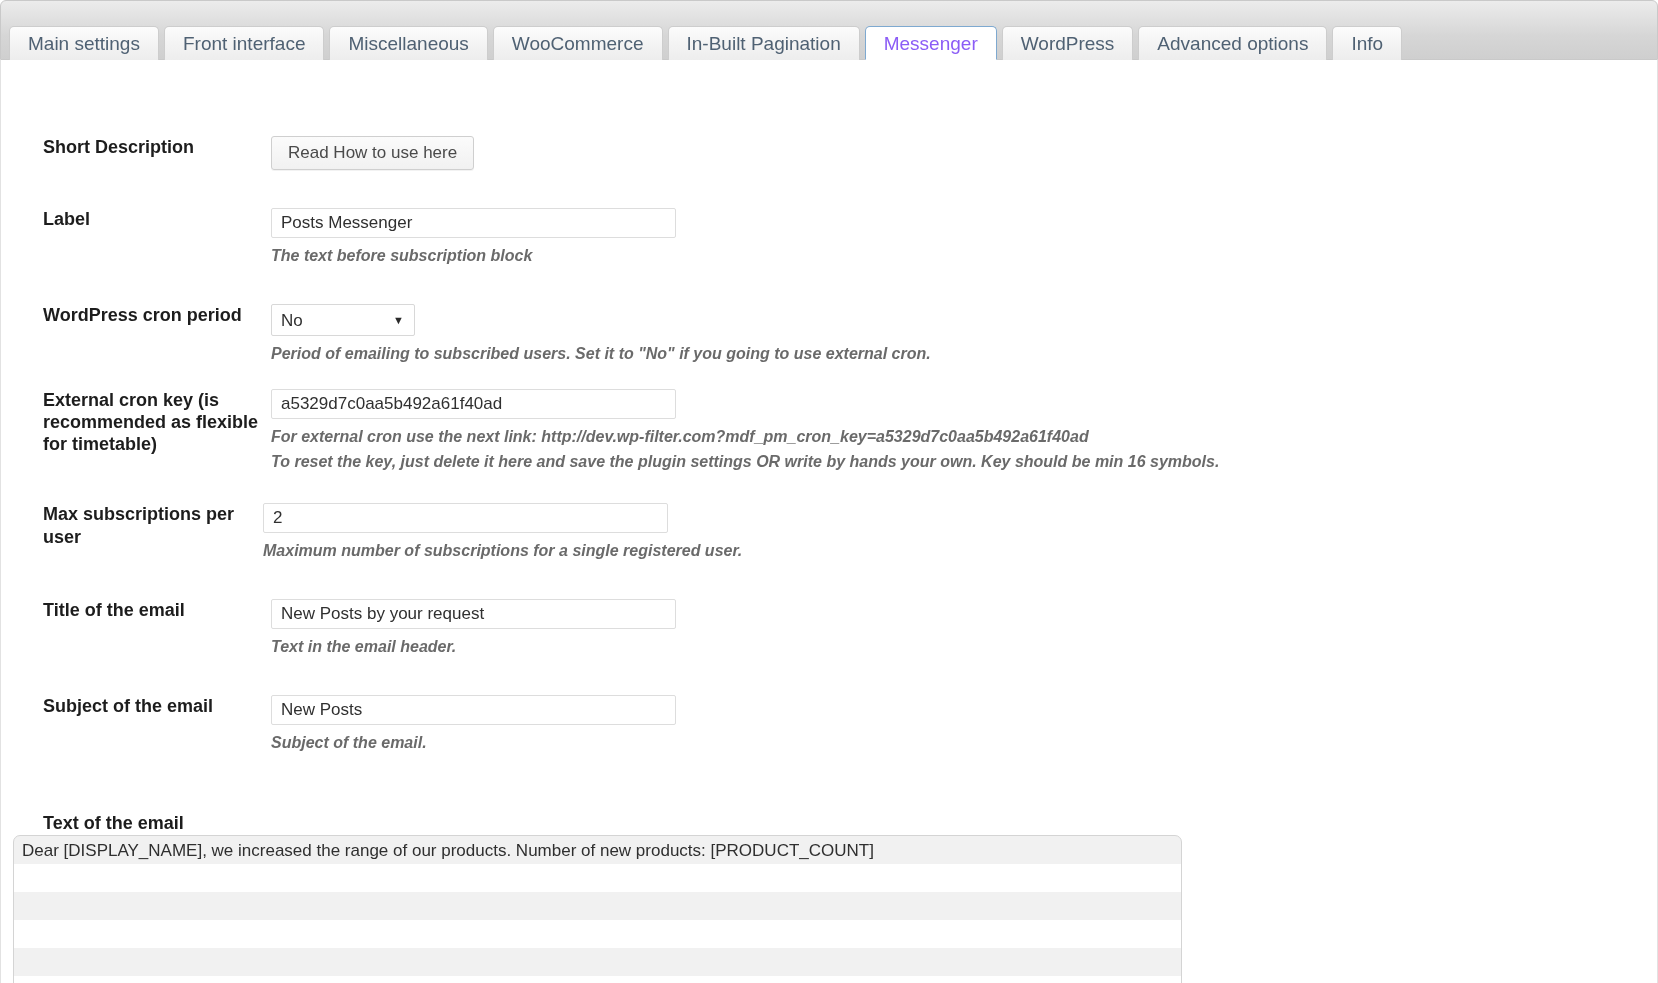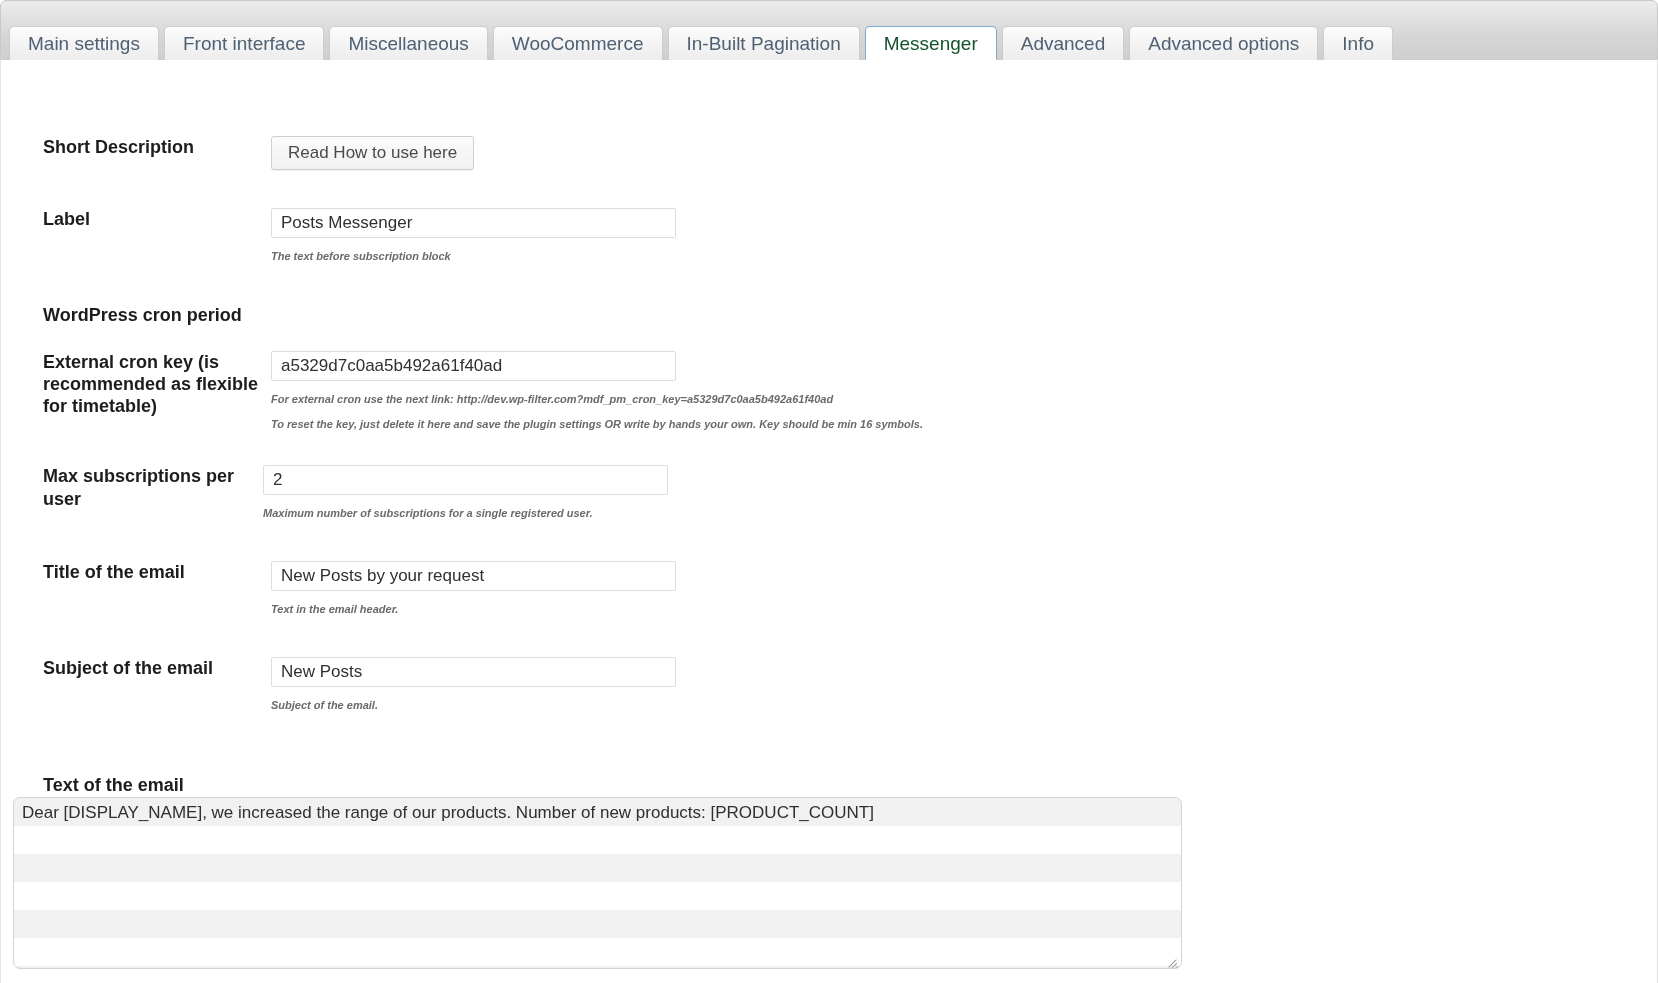--- a/index.html
+++ b/index.html
@@ -42,21 +42,21 @@
     border-radius: 5px 5px 0 0;
     white-space: nowrap;
     cursor: pointer;
     position: relative;
     top: 1px;
   }
   .tab.active {
     background: #ffffff;
     border: 1px solid #7ea9d0;
     border-bottom: 1px solid #ffffff;
-    color: #14532d;
+    color: #8b5cf6;
     z-index: 3;
     box-shadow: 0 0 0 0 rgba(0,0,0,0);
   }
 
   
   .panel {
     border-left: 1px solid #e2e2e2;
     border-right: 1px solid #e2e2e2;
     border-bottom: 1px solid #e2e2e2;
     background: #ffffff;
@@ -81,21 +81,21 @@
     font-size: 18px;
     font-weight: bold;
     color: #1d1d1d;
     line-height: 23px;
   }
   .row-field {
     flex: 1;
     min-width: 0;
   }
   .desc {
-    font-size: 11px;
+    font-size: 16px;
     font-style: italic;
     font-weight: bold;
     color: #6a6a6a;
     line-height: 22px;
     margin-top: 7px;
     white-space: nowrap;
   }
   .desc.tight { margin-top: 3px; }
 
   input.txt {
@@ -205,21 +205,21 @@
 
 <div id="page">
 
   <div class="tab-strip">
     <div class="tab">Main settings</div>
     <div class="tab">Front interface</div>
     <div class="tab">Miscellaneous</div>
     <div class="tab">WooCommerce</div>
     <div class="tab">In-Built Pagination</div>
     <div class="tab active">Messenger</div>
-    <div class="tab">Advanced</div>
+    <div class="tab">WordPress</div>
     <div class="tab">Advanced options</div>
     <div class="tab">Info</div>
   </div>
 
   <div class="panel">
     <div class="form">
 
       <div class="row" style="margin-top:46px;">
         <div class="row-label">Short Description</div>
         <div class="row-field">
@@ -230,20 +230,29 @@
       <div class="row" style="margin-top:38px;">
         <div class="row-label">Label</div>
         <div class="row-field">
           <input class="txt" type="text" value="Posts Messenger" style="">
           <div class="desc">The text before subscription block</div>
         </div>
       </div>
 
       <div class="row" style="margin-top:37px;">
         <div class="row-label">WordPress cron period</div>
+        <div class="row-field">
+          <div class="select-wrap">
+            <select class="sel">
+              <option>No</option>
+            </select>
+            <span class="sel-arrow">▼</span>
+          </div>
+          <div class="desc">Period of emailing to subscribed users. Set it to "No" if you going to use external cron.</div>
+        </div>
       </div>
 
       <div class="row" style="margin-top:24px;">
         <div class="row-label" style="white-space:normal; line-height:22px;">External cron key (is recommended as flexible for timetable)</div>
         <div class="row-field">
           <input class="txt wide" type="text" value="a5329d7c0aa5b492a61f40ad" style="">
           <div class="desc">For external cron use the next link: http://dev.wp-filter.com?mdf_pm_cron_key=a5329d7c0aa5b492a61f40ad</div>
           <div class="desc tight">To reset the key, just delete it here and save the plugin settings OR write by hands your own. Key should be min 16 symbols.</div>
         </div>
       </div>

